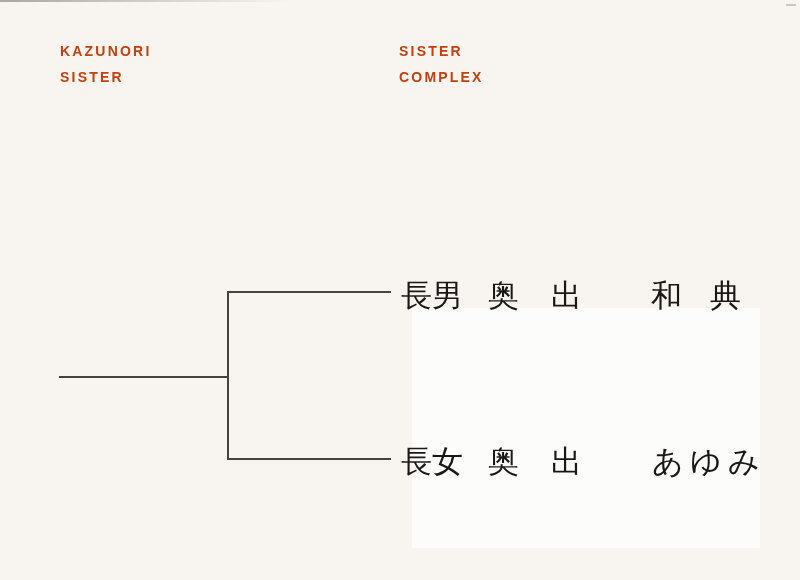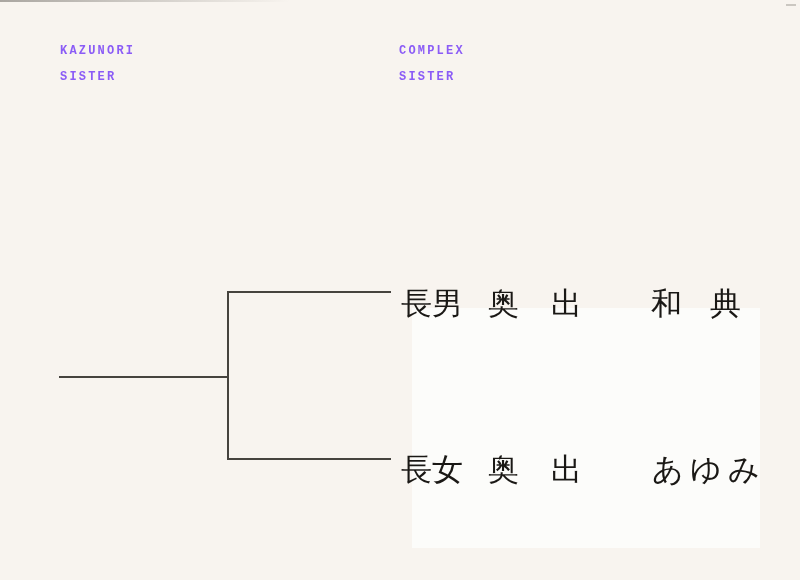--- a/index.html
+++ b/index.html
@@ -23,41 +23,41 @@
   
   .paper-patch {
     position:absolute; left:412px; top:308px;
     width:348px; height:240px;
     background:#fcfcfa;
   }
   
   .author-block { position:absolute; left:60px; top:38px; }
   .title-block  { position:absolute; left:399px; top:38px; }
   .hdr-line {
-    font-family:Liberation Mono, monospace;
-    font-size:12px; font-weight:700;
+    font-family:Liberation Sans, sans-serif;
+    font-size:14px; font-weight:700;
     letter-spacing:2.2px; line-height:26px;
-    color:#8b5cf6;
+    color:#c2410c;
     white-space:nowrap;
   }
   
   .tline { position:absolute; background:#46433e; }
   .trunk { left:59px;  top:376px; width:169px; height:1.6px; }
   .vert  { left:227px; top:291px; width:1.6px; height:168px; }
   .btop  { left:227px; top:291px; width:164px; height:1.6px; }
   .bbot  { left:227px; top:458px; width:164px; height:1.6px; }
   
   .name-row {
     position:absolute; left:0; width:800px; height:0;
     font-family:"Liberation Serif","DejaVu Serif",serif;
     font-size:31px; color:#1a1815;
   }
   .row-top    { top:276px; }
   .row-bottom { top:442px; }
-  .seg { position:absolute; top:12px; line-height:32px; white-space:nowrap;text-align:center; }
+  .seg { position:absolute; top:4px; line-height:32px; white-space:nowrap;text-align:center; }
   .t1,.b1 { left:401px; }
   .t2,.b2 { left:488px; }
   .t3,.b3 { left:551px; }
   .t4 { left:651px; }
   .t5 { left:710px; }
   .b4 { left:652px; }
   .b5 { left:690px; }
   .b6 { left:728px; }
 </style>
 </head>
@@ -68,22 +68,22 @@
   <div class="scan-line-top"></div>
   <div class="scan-dash-topright"></div>
   <div class="paper-patch"></div>
 
   <div class="author-block">
     <div class="hdr-line">KAZUNORI</div>
     <div class="hdr-line">SISTER</div>
   </div>
 
   <div class="title-block">
+    <div class="hdr-line">SISTER</div>
     <div class="hdr-line">COMPLEX</div>
-    <div class="hdr-line">SISTER</div>
   </div>
 
   <div>
     <div class="tline trunk"></div>
     <div class="tline vert"></div>
     <div class="tline btop"></div>
     <div class="tline bbot"></div>
   </div>
 
   <div class="name-row row-top">

